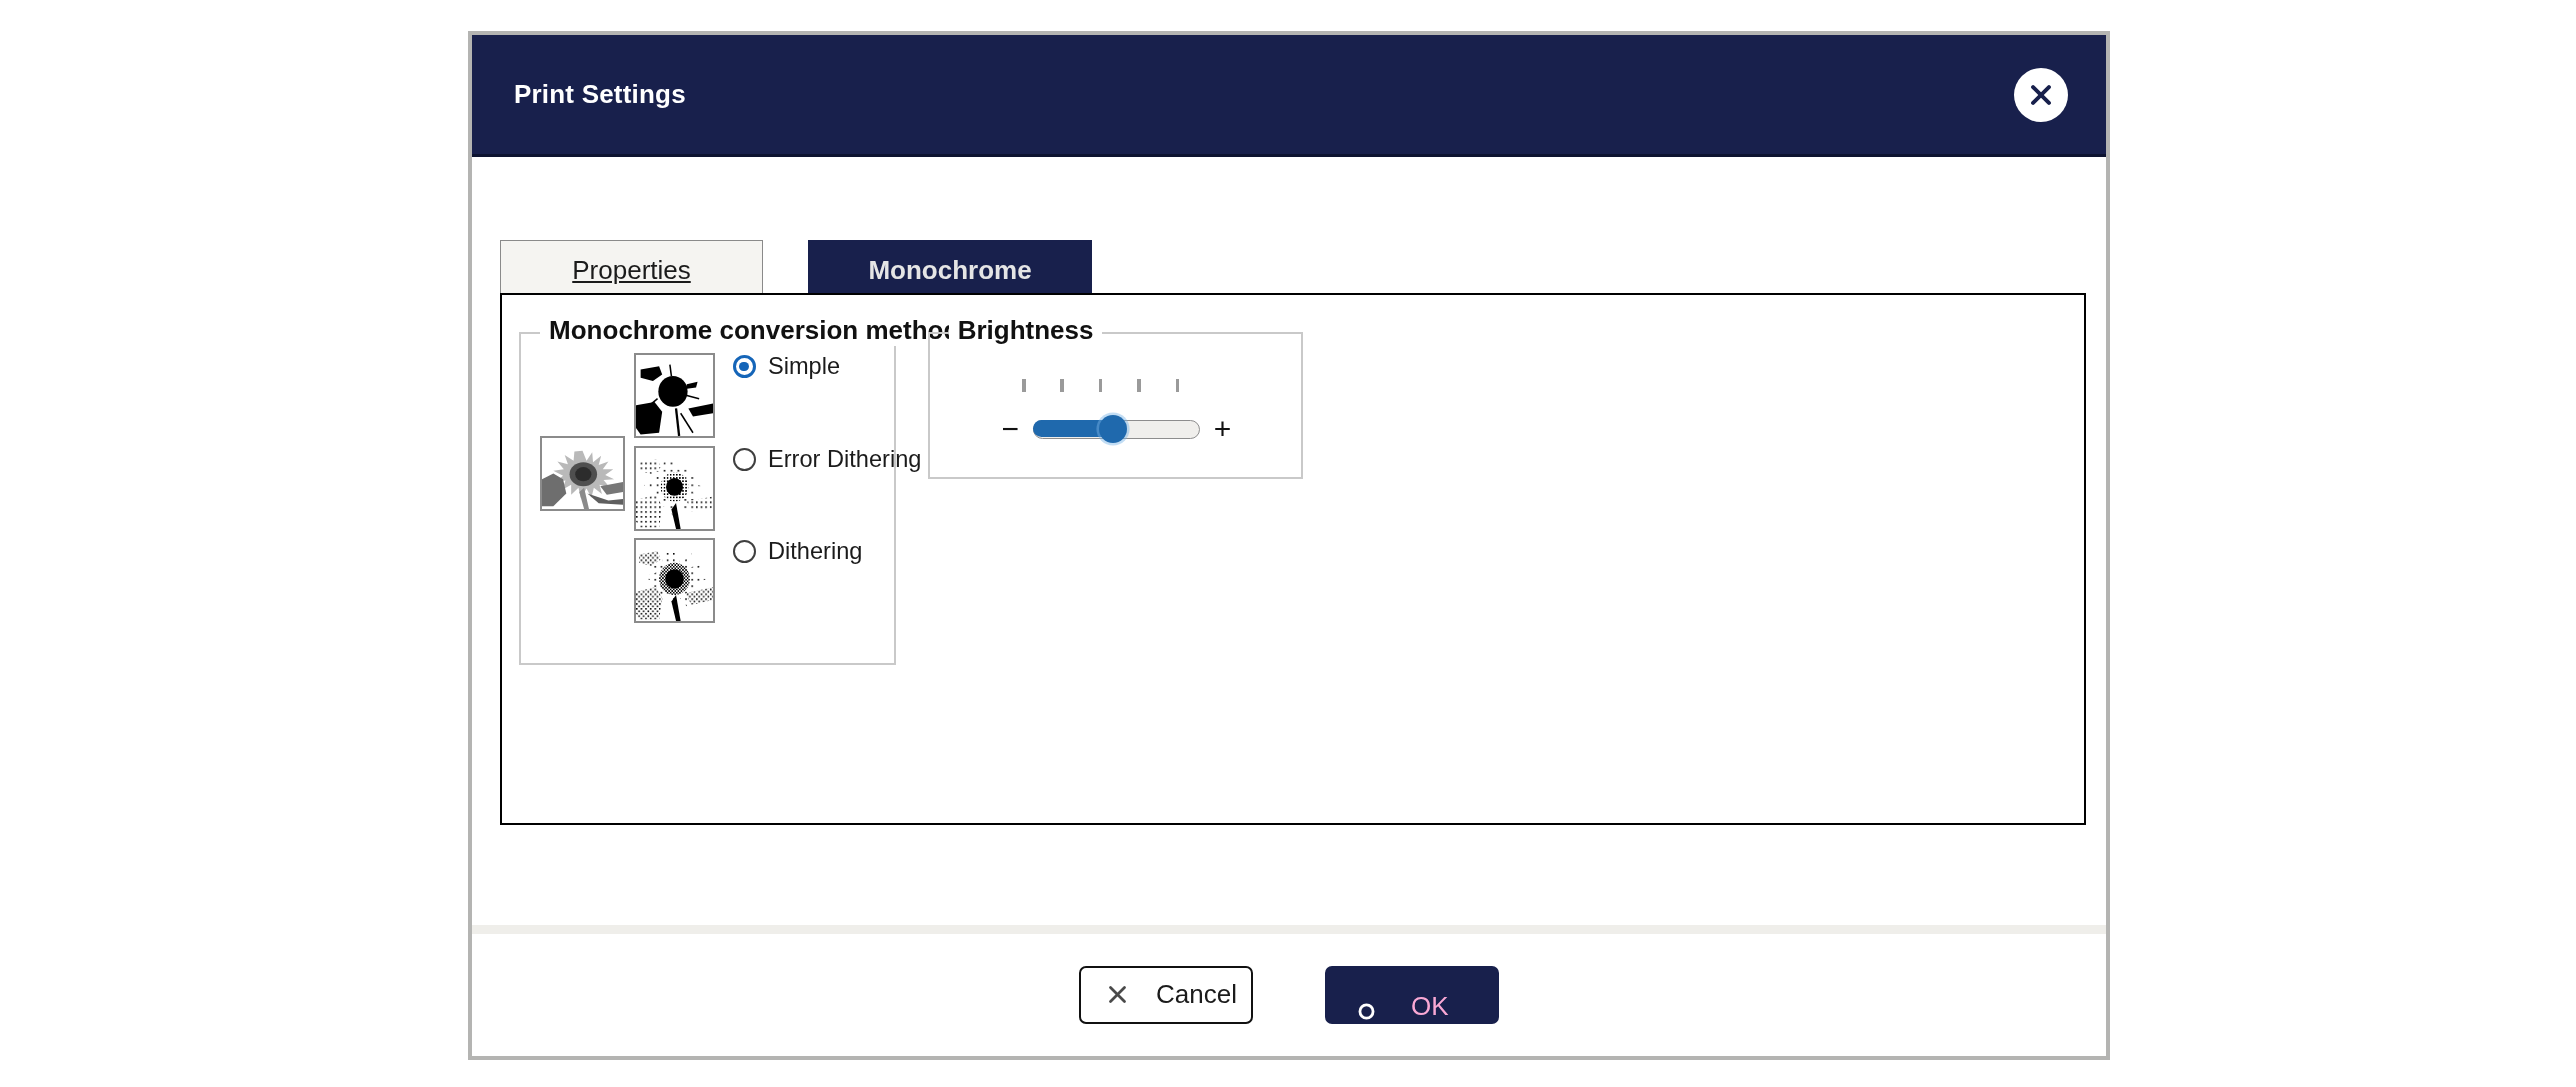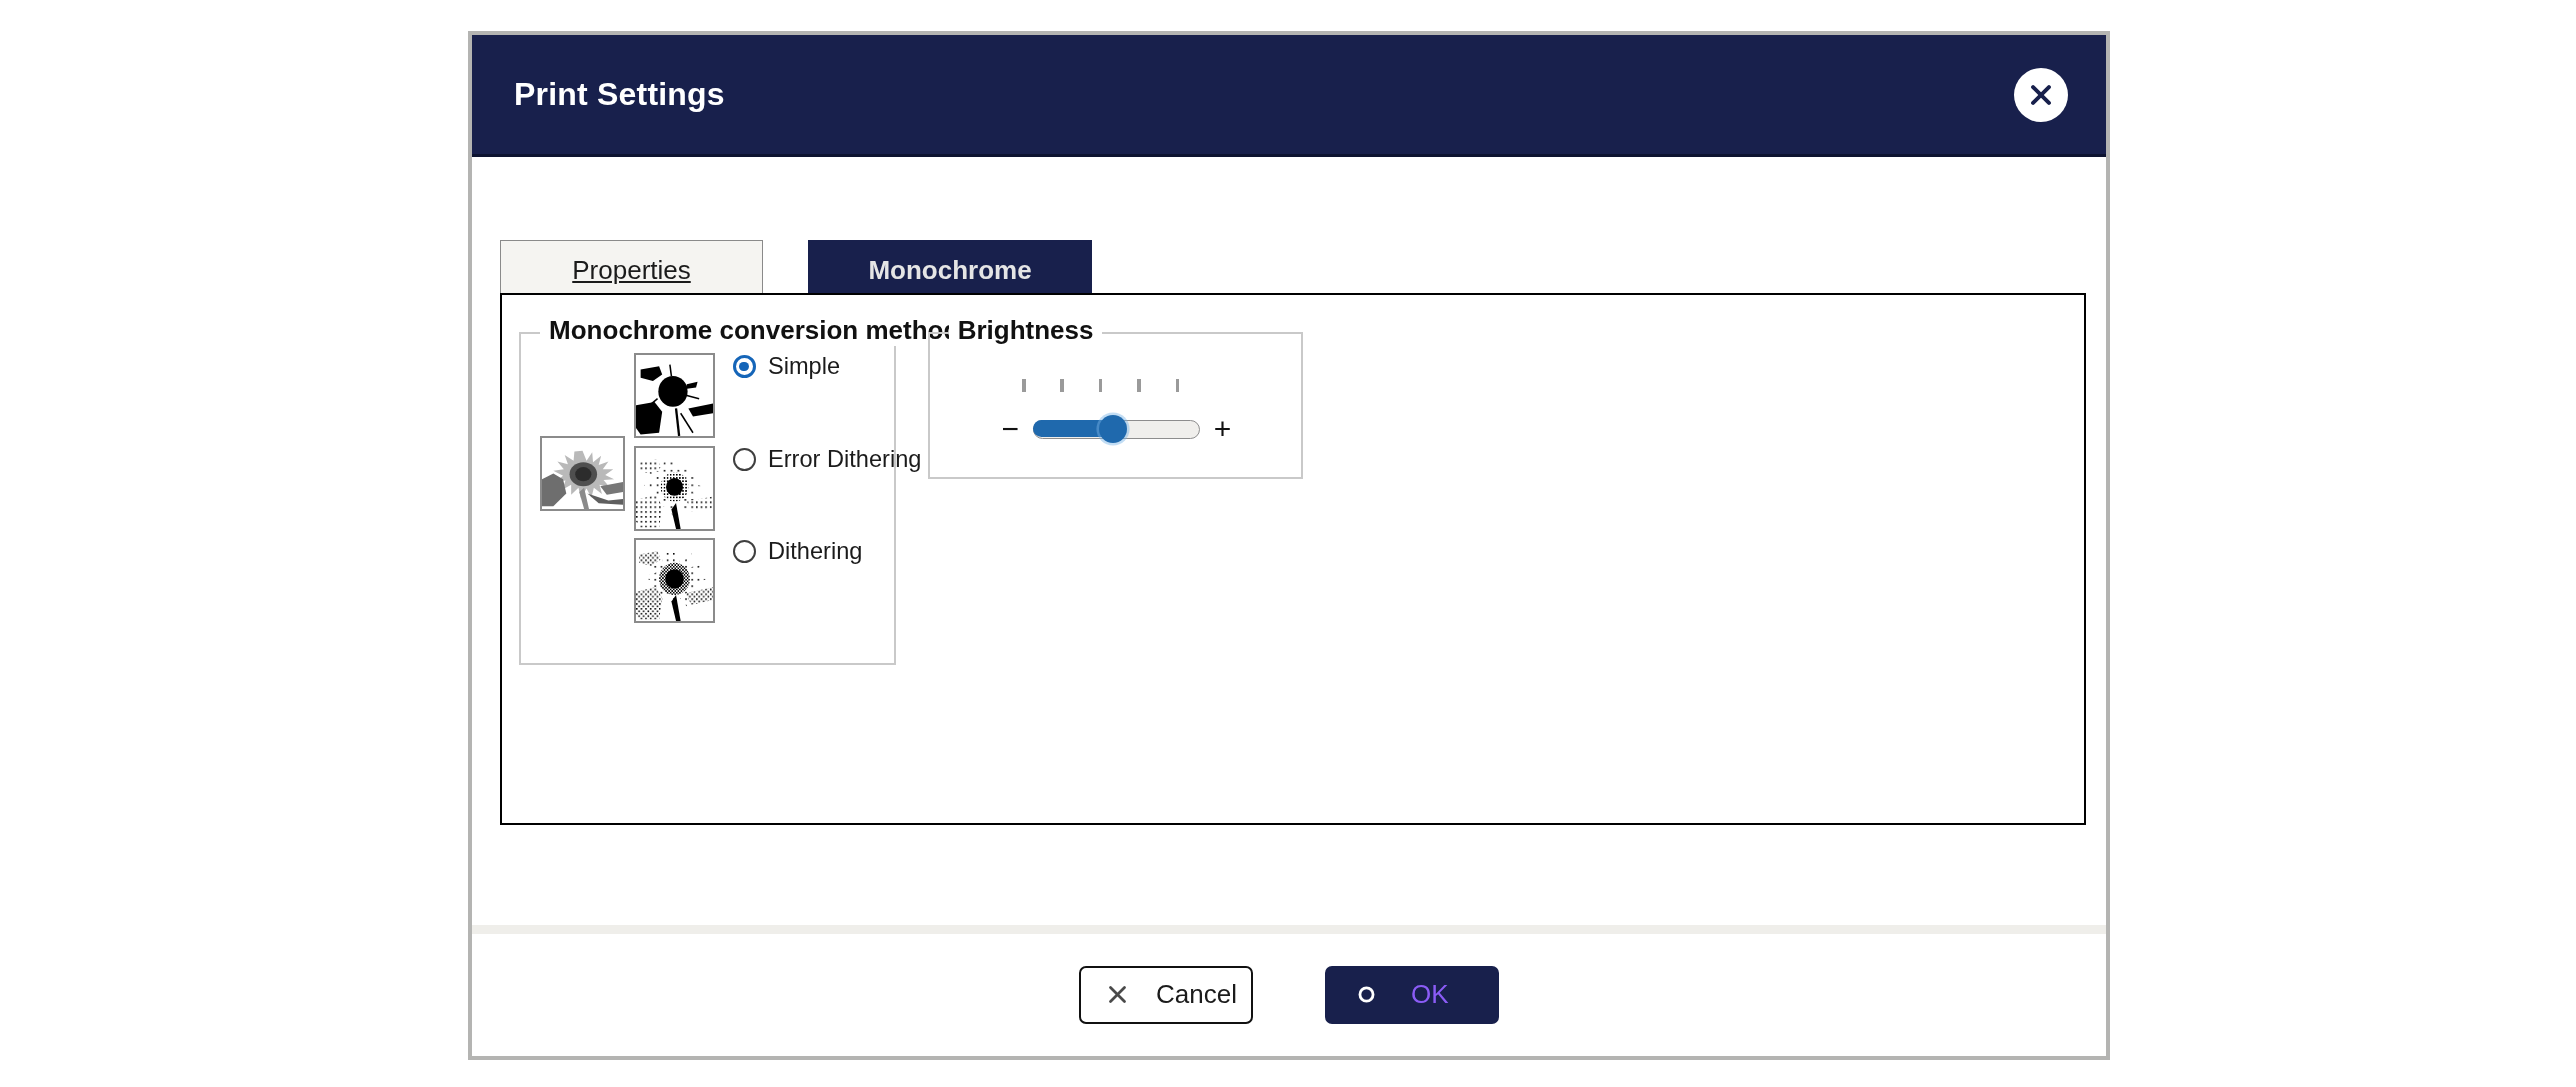--- a/index.html
+++ b/index.html
@@ -35,21 +35,21 @@
     background: #18204c;
     flex: 0 0 122px;
     position: relative;
     display: flex;
     align-items: center;
     border-bottom: 3.5px solid #0d1330;
     box-sizing: border-box;
   }
   #title-text {
     color: #ffffff;
-    font-size: 32px;
+    font-size: 26px;
     font-weight: bold;
     margin-left: 42px;
     letter-spacing: 0.2px;
   }
   #close-button {
     position: absolute;
     right: 38px;
     top: 50%;
     transform: translateY(-50%);
     width: 54px;
@@ -326,22 +326,23 @@
     background: #ffffff;
     border: 2.6px solid #111111;
     color: #1b1b1b;
     padding-left: 21px;
     gap: 24px;
   }
   #ok-button {
     width: 174px;
     background: #18204c;
     border: 2.6px solid #18204c;
-    color: #8b5cf6;
+    color: #f9a8d4;
     padding-left: 24.4px;
+    align-items: flex-end;
   }
   .btn-ico {
     width: 30px;
     display: flex;
     align-items: center;
     justify-content: center;
     flex: 0 0 auto;
   }
   .btn-txt { flex: 1 1 auto; text-align: center; padding-right: 19px; }
 </style>

